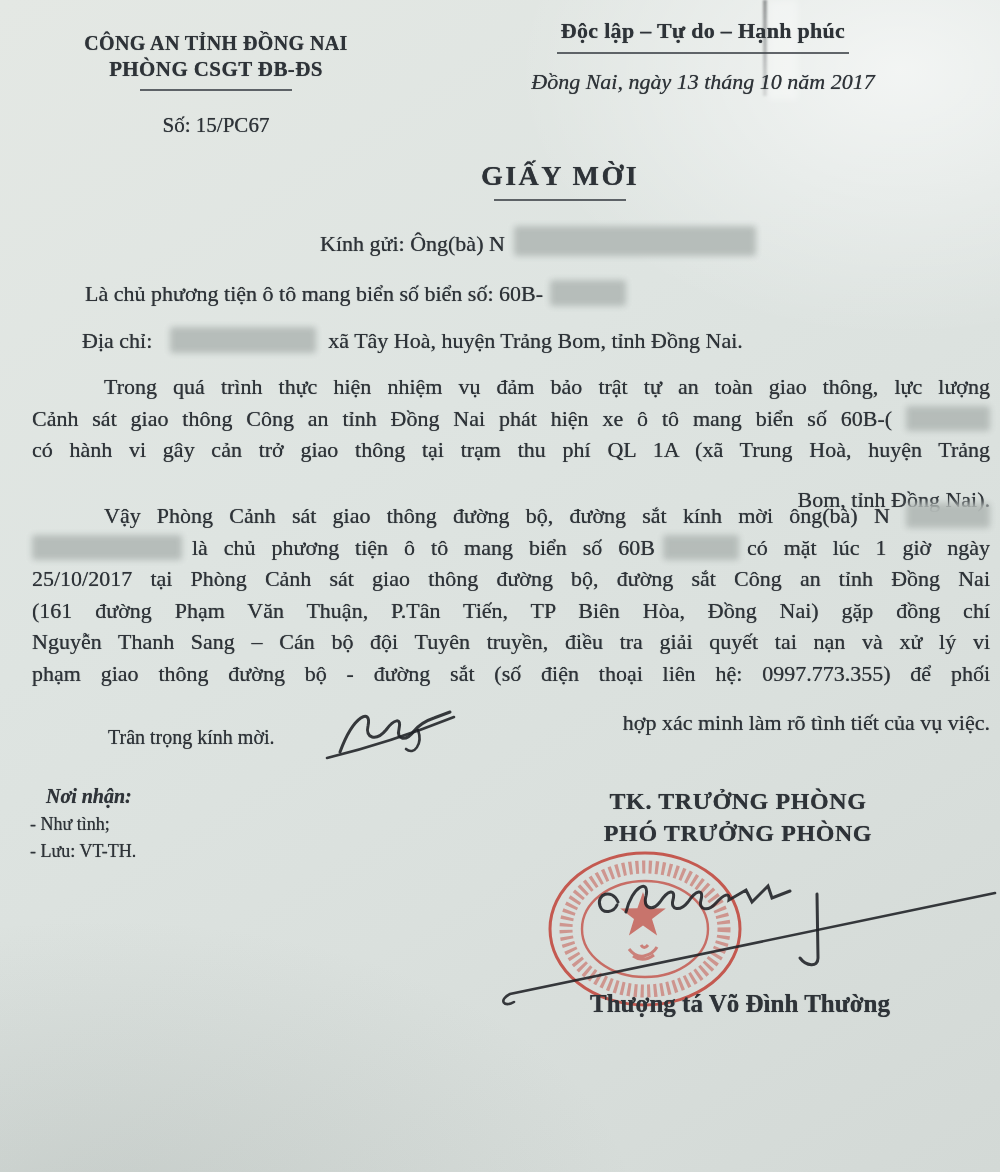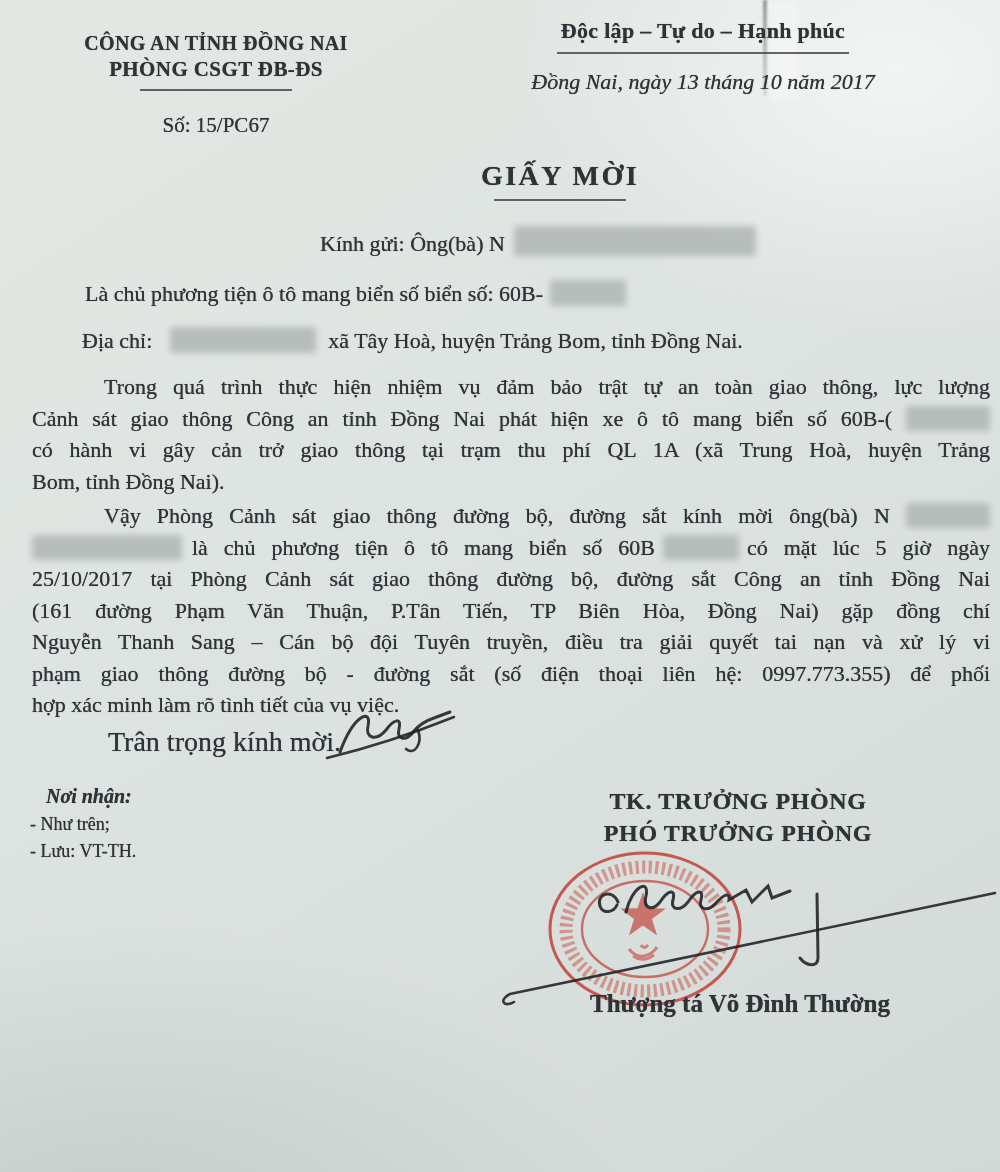--- a/index.html
+++ b/index.html
@@ -39,26 +39,26 @@
   .salute{left:320px;top:226px;font-size:22px;}
   .salute .redact{width:242px;height:30px;margin-left:9px;}
   .owner{left:85px;top:280px;font-size:22px;}
   .owner .redact{width:76px;height:26px;margin-left:7px;}
   .addr{left:82px;top:327px;font-size:22px;}
   .addr .redact{width:146px;height:26px;margin:0 12px 0 18px;}
   .para{left:32px;width:958px;font-size:22px;line-height:31.5px;}
   .p1{top:371px;}
   .p2{top:500px;}
   .jline{text-align:justify;text-align-last:justify;}
-  .nline{text-align:left;}
+  .nline{text-align:right;margin-top:18px;}
   .indent{text-indent:72px;}
   .para .redact{width:84px;height:25px;}
   .p2 .r-lead{width:150px;height:25px;margin-right:10px;}
   .p2 .r-mid{width:76px;height:25px;margin:0 8px;}
-  .closing{left:108px;top:726px;font-size:28px;}
+  .closing{left:108px;top:726px;font-size:20px;}
   .recip{left:30px;top:785px;}
   .recip .lab{font-size:20px;font-weight:bold;font-style:italic;margin-left:16px;}
   .recip .it{font-size:18px;margin-top:6px;}
   .sig-title{left:532px;top:788px;width:412px;text-align:center;}
   .sig-title .t1{font-size:24px;font-weight:bold;letter-spacing:.6px;}
   .sig-title .t2{font-size:24px;font-weight:bold;margin-top:5px;letter-spacing:.6px;}
   .signer{left:540px;top:990px;width:400px;text-align:center;font-size:25px;font-weight:bold;}
   .stamp{left:545px;top:848px;width:200px;height:162px;opacity:.88;filter:blur(.4px);}
   .sig-svg{left:500px;top:878px;width:500px;height:134px;}
   .init-svg{left:322px;top:702px;width:148px;height:64px;}
@@ -104,39 +104,39 @@
 
   <div class="abs para p1 doc-text">
     <div class="jline indent">Trong quá trình thực hiện nhiệm vụ đảm bảo trật tự an toàn giao thông, lực lượng</div>
     <div class="jline"><span>Cảnh sát giao thông Công an tỉnh Đồng Nai phát hiện xe ô tô mang biển số 60B-(</span> <span class="redact"></span></div>
     <div class="jline">có hành vi gây cản trở giao thông tại trạm thu phí QL 1A (xã Trung Hoà, huyện Trảng</div>
     <div class="nline">Bom, tỉnh Đồng Nai).</div>
   </div>
 
   <div class="abs para p2 doc-text">
     <div class="jline indent"><span>Vậy Phòng Cảnh sát giao thông đường bộ, đường sắt kính mời ông(bà) N</span> <span class="redact"></span></div>
-    <div class="jline"><span class="redact r-lead"></span><span>là chủ phương tiện ô tô mang biển số 60B</span><span class="redact r-mid"></span><span>có mặt lúc 5 giờ ngày</span></div>
+    <div class="jline"><span class="redact r-lead"></span><span>là chủ phương tiện ô tô mang biển số 60B</span><span class="redact r-mid"></span><span>có mặt lúc 1 giờ ngày</span></div>
     <div class="jline">25/10/2017 tại Phòng Cảnh sát giao thông đường bộ, đường sắt Công an tỉnh Đồng Nai</div>
     <div class="jline">(161 đường Phạm Văn Thuận, P.Tân Tiến, TP Biên Hòa, Đồng Nai) gặp đồng chí</div>
     <div class="jline">Nguyễn Thanh Sang – Cán bộ đội Tuyên truyền, điều tra giải quyết tai nạn và xử lý vi</div>
     <div class="jline">phạm giao thông đường bộ - đường sắt (số điện thoại liên hệ: 0997.773.355) để phối</div>
     <div class="nline">hợp xác minh làm rõ tình tiết của vụ việc.</div>
   </div>
 
   <div class="abs closing doc-text">Trân trọng kính mời.</div>
 
   <svg class="abs init-svg" viewBox="0 0 148 64">
     <path class="ink" stroke-width="3" d="M 18,50 C 32,12 50,6 46,24 C 43,36 54,40 64,28 C 72,17 80,15 77,27 C 74,38 84,40 92,29 C 98,22 106,18 112,16 L 128,10"></path>
     <path class="ink" stroke-width="2.6" d="M 96,28 C 101,42 92,54 84,47"></path>
     <path class="ink" stroke-width="2.6" d="M 5,56 C 42,47 92,31 132,15"></path>
   </svg>
 
   <div class="abs recip">
     <div class="lab doc-text">Nơi nhận:</div>
-    <div class="it doc-text">- Như trên;</div>
+    <div class="it doc-text">- Như tình;</div>
     <div class="it doc-text">- Lưu: VT-TH.</div>
   </div>
 
   <div class="abs sig-title doc-text">
     <div class="t1">TK. TRƯỞNG PHÒNG</div>
     <div class="t2">PHÓ TRƯỞNG PHÒNG</div>
   </div>
 
   <svg class="abs stamp" viewBox="0 0 200 162">
     <ellipse cx="100" cy="81" rx="95" ry="76" fill="none" stroke-width="3" stroke="#c2473d"></ellipse>

